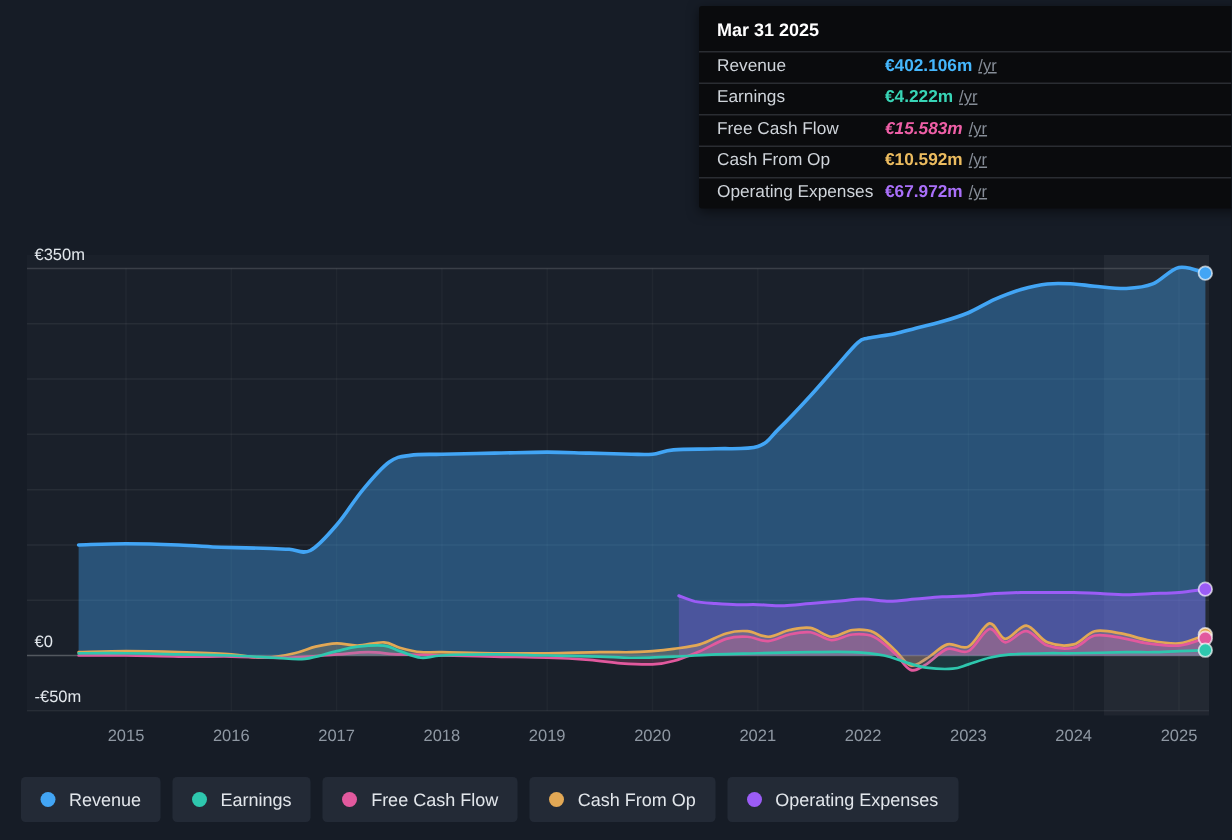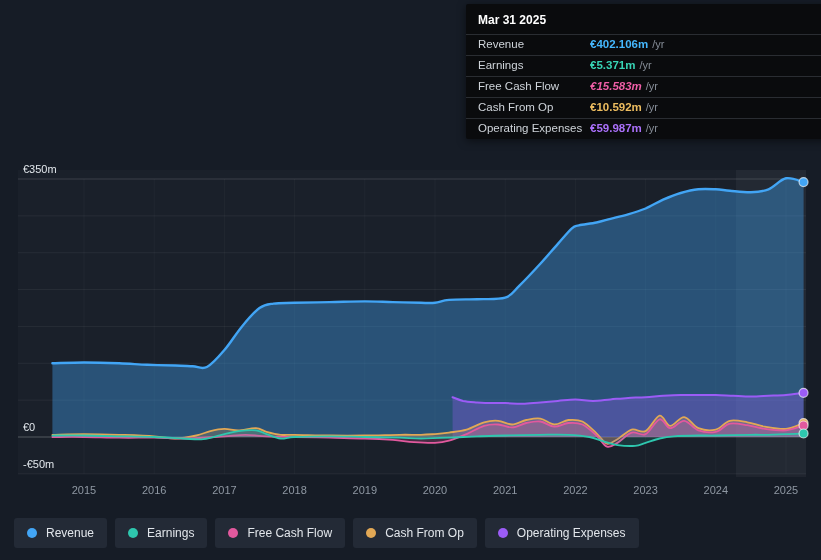--- a/index.html
+++ b/index.html
@@ -14,21 +14,21 @@
     box-shadow:0 2px 8px rgba(0,0,0,0.5);
   }
   .t-head{padding:9px 12px 7px;font-weight:bold;font-size:12px;color:#ffffff;}
   .t-row{
     display:flex;align-items:baseline;padding:3px 12px 4px;
     border-top:1px solid #2a2d32;font-size:11.5px;line-height:13px;
   }
   .t-row.no-border{border-top:none;padding-top:0;padding-bottom:5px;}
   .t-label{width:112px;flex:none;color:#cfd4da;}
   .t-value{font-weight:bold;}
-  .t-suffix{color:#868d97;margin-left:4px;font-size:11px;}
+  .t-suffix{color:#868d97;margin-left:4px;font-size:11px;text-decoration:underline;}
   .t-margin-val{font-weight:bold;color:#ffffff;}
   .t-margin-label{color:#868d97;margin-left:4px;}
   .legend{position:absolute;left:14px;top:518px;display:flex;gap:8px;}
   .pill{
     display:flex;align-items:center;gap:9px;background:#232a36;
     border-radius:3px;padding:8px 13px;color:#e2e6eb;font-size:12px;cursor:pointer;
   }
   .dot{width:10px;height:10px;border-radius:50%;flex:none;}
 </style>
 </head>
@@ -93,37 +93,37 @@
   <div class="tooltip">
     <div class="t-head">Mar 31 2025</div>
 
     <div class="t-row">
       <span class="t-label">Revenue</span>
       <span><span class="t-value" style="color: rgb(69, 183, 253);">€402.106m</span><span class="t-suffix">/yr</span></span>
     </div>
 
     <div class="t-row">
       <span class="t-label">Earnings</span>
-      <span><span class="t-value" style="color: rgb(56, 213, 182);">€5.371m</span><span class="t-suffix">/yr</span></span>
+      <span><span class="t-value" style="color: rgb(56, 213, 182);">€4.222m</span><span class="t-suffix">/yr</span></span>
     </div>
 
 
     <div class="t-row">
       <span class="t-label">Free Cash Flow</span>
       <span><span class="t-value" style="color: rgb(239, 95, 167); font-style: italic;">€15.583m</span><span class="t-suffix">/yr</span></span>
     </div>
 
     <div class="t-row">
       <span class="t-label">Cash From Op</span>
       <span><span class="t-value" style="color: rgb(236, 188, 95);">€10.592m</span><span class="t-suffix">/yr</span></span>
     </div>
 
     <div class="t-row">
       <span class="t-label">Operating Expenses</span>
-      <span><span class="t-value" style="color: rgb(170, 112, 250);">€59.987m</span><span class="t-suffix">/yr</span></span>
+      <span><span class="t-value" style="color: rgb(170, 112, 250);">€67.972m</span><span class="t-suffix">/yr</span></span>
     </div>
   </div>
 
   <div class="legend">
     <div class="pill">
       <span class="dot" style="background-color: rgb(66, 165, 245);"></span>
       <span>Revenue</span>
     </div>
     <div class="pill">
       <span class="dot" style="background-color: rgb(46, 199, 174);"></span>

